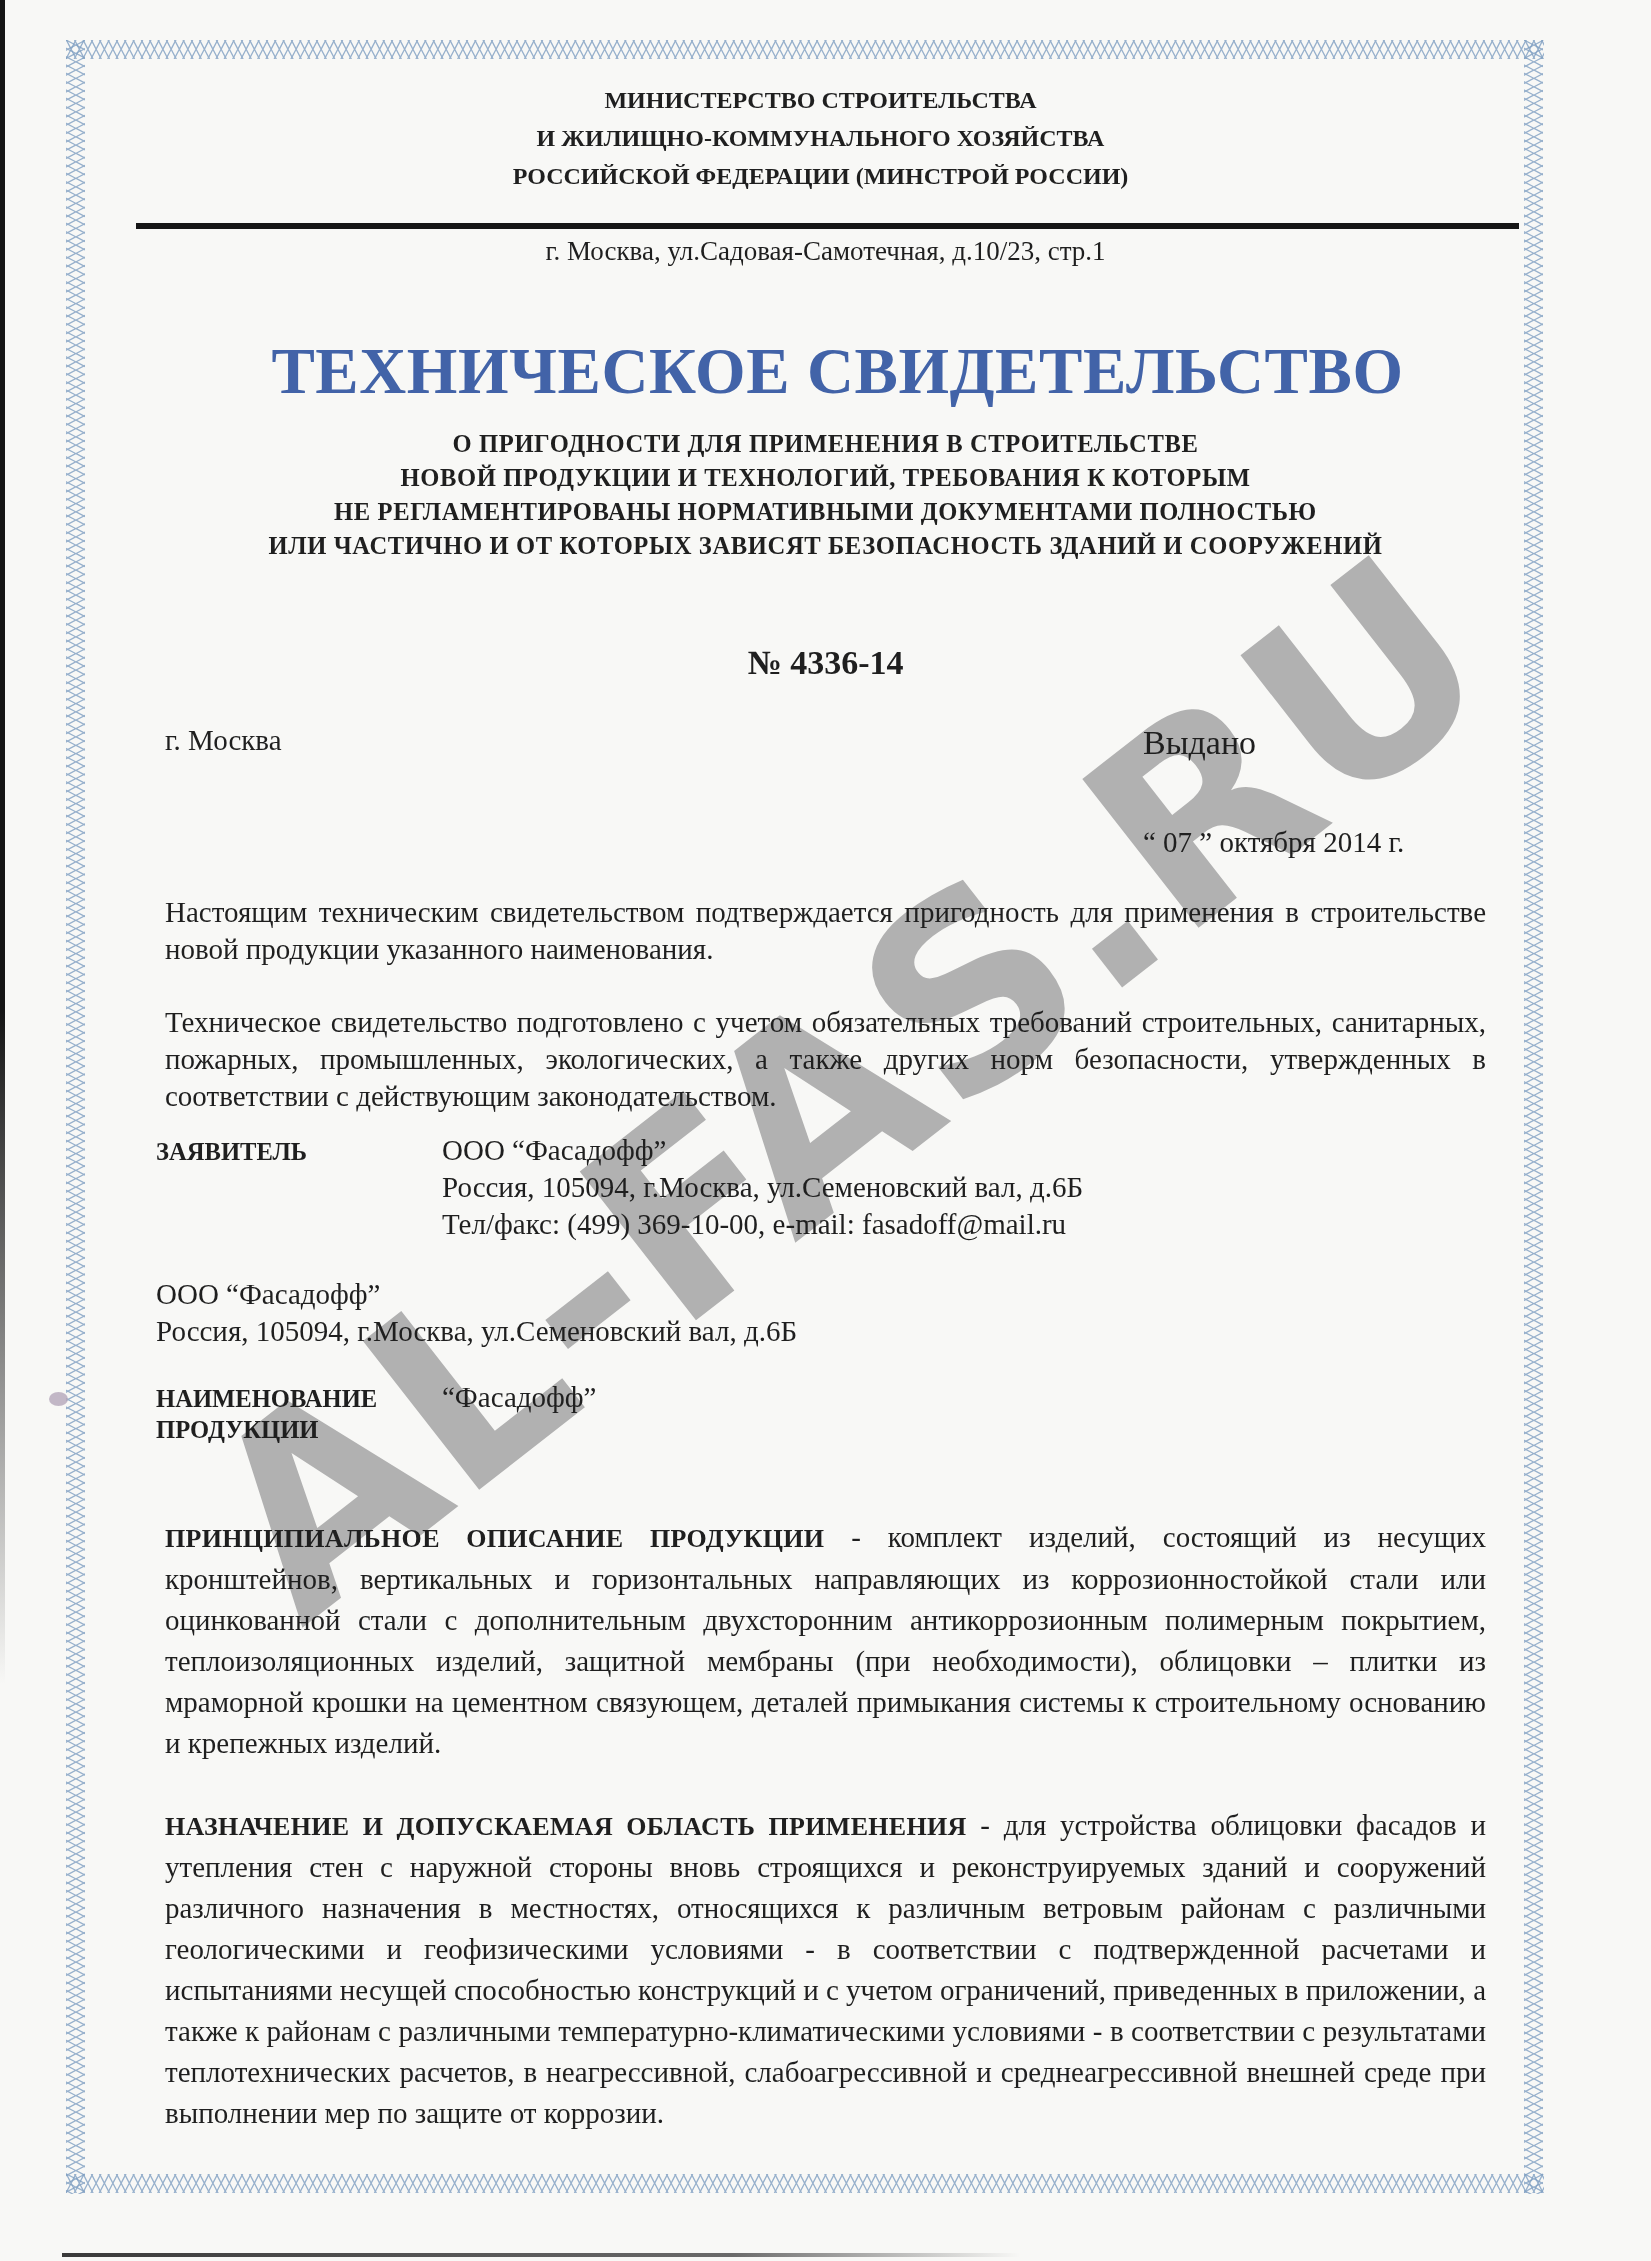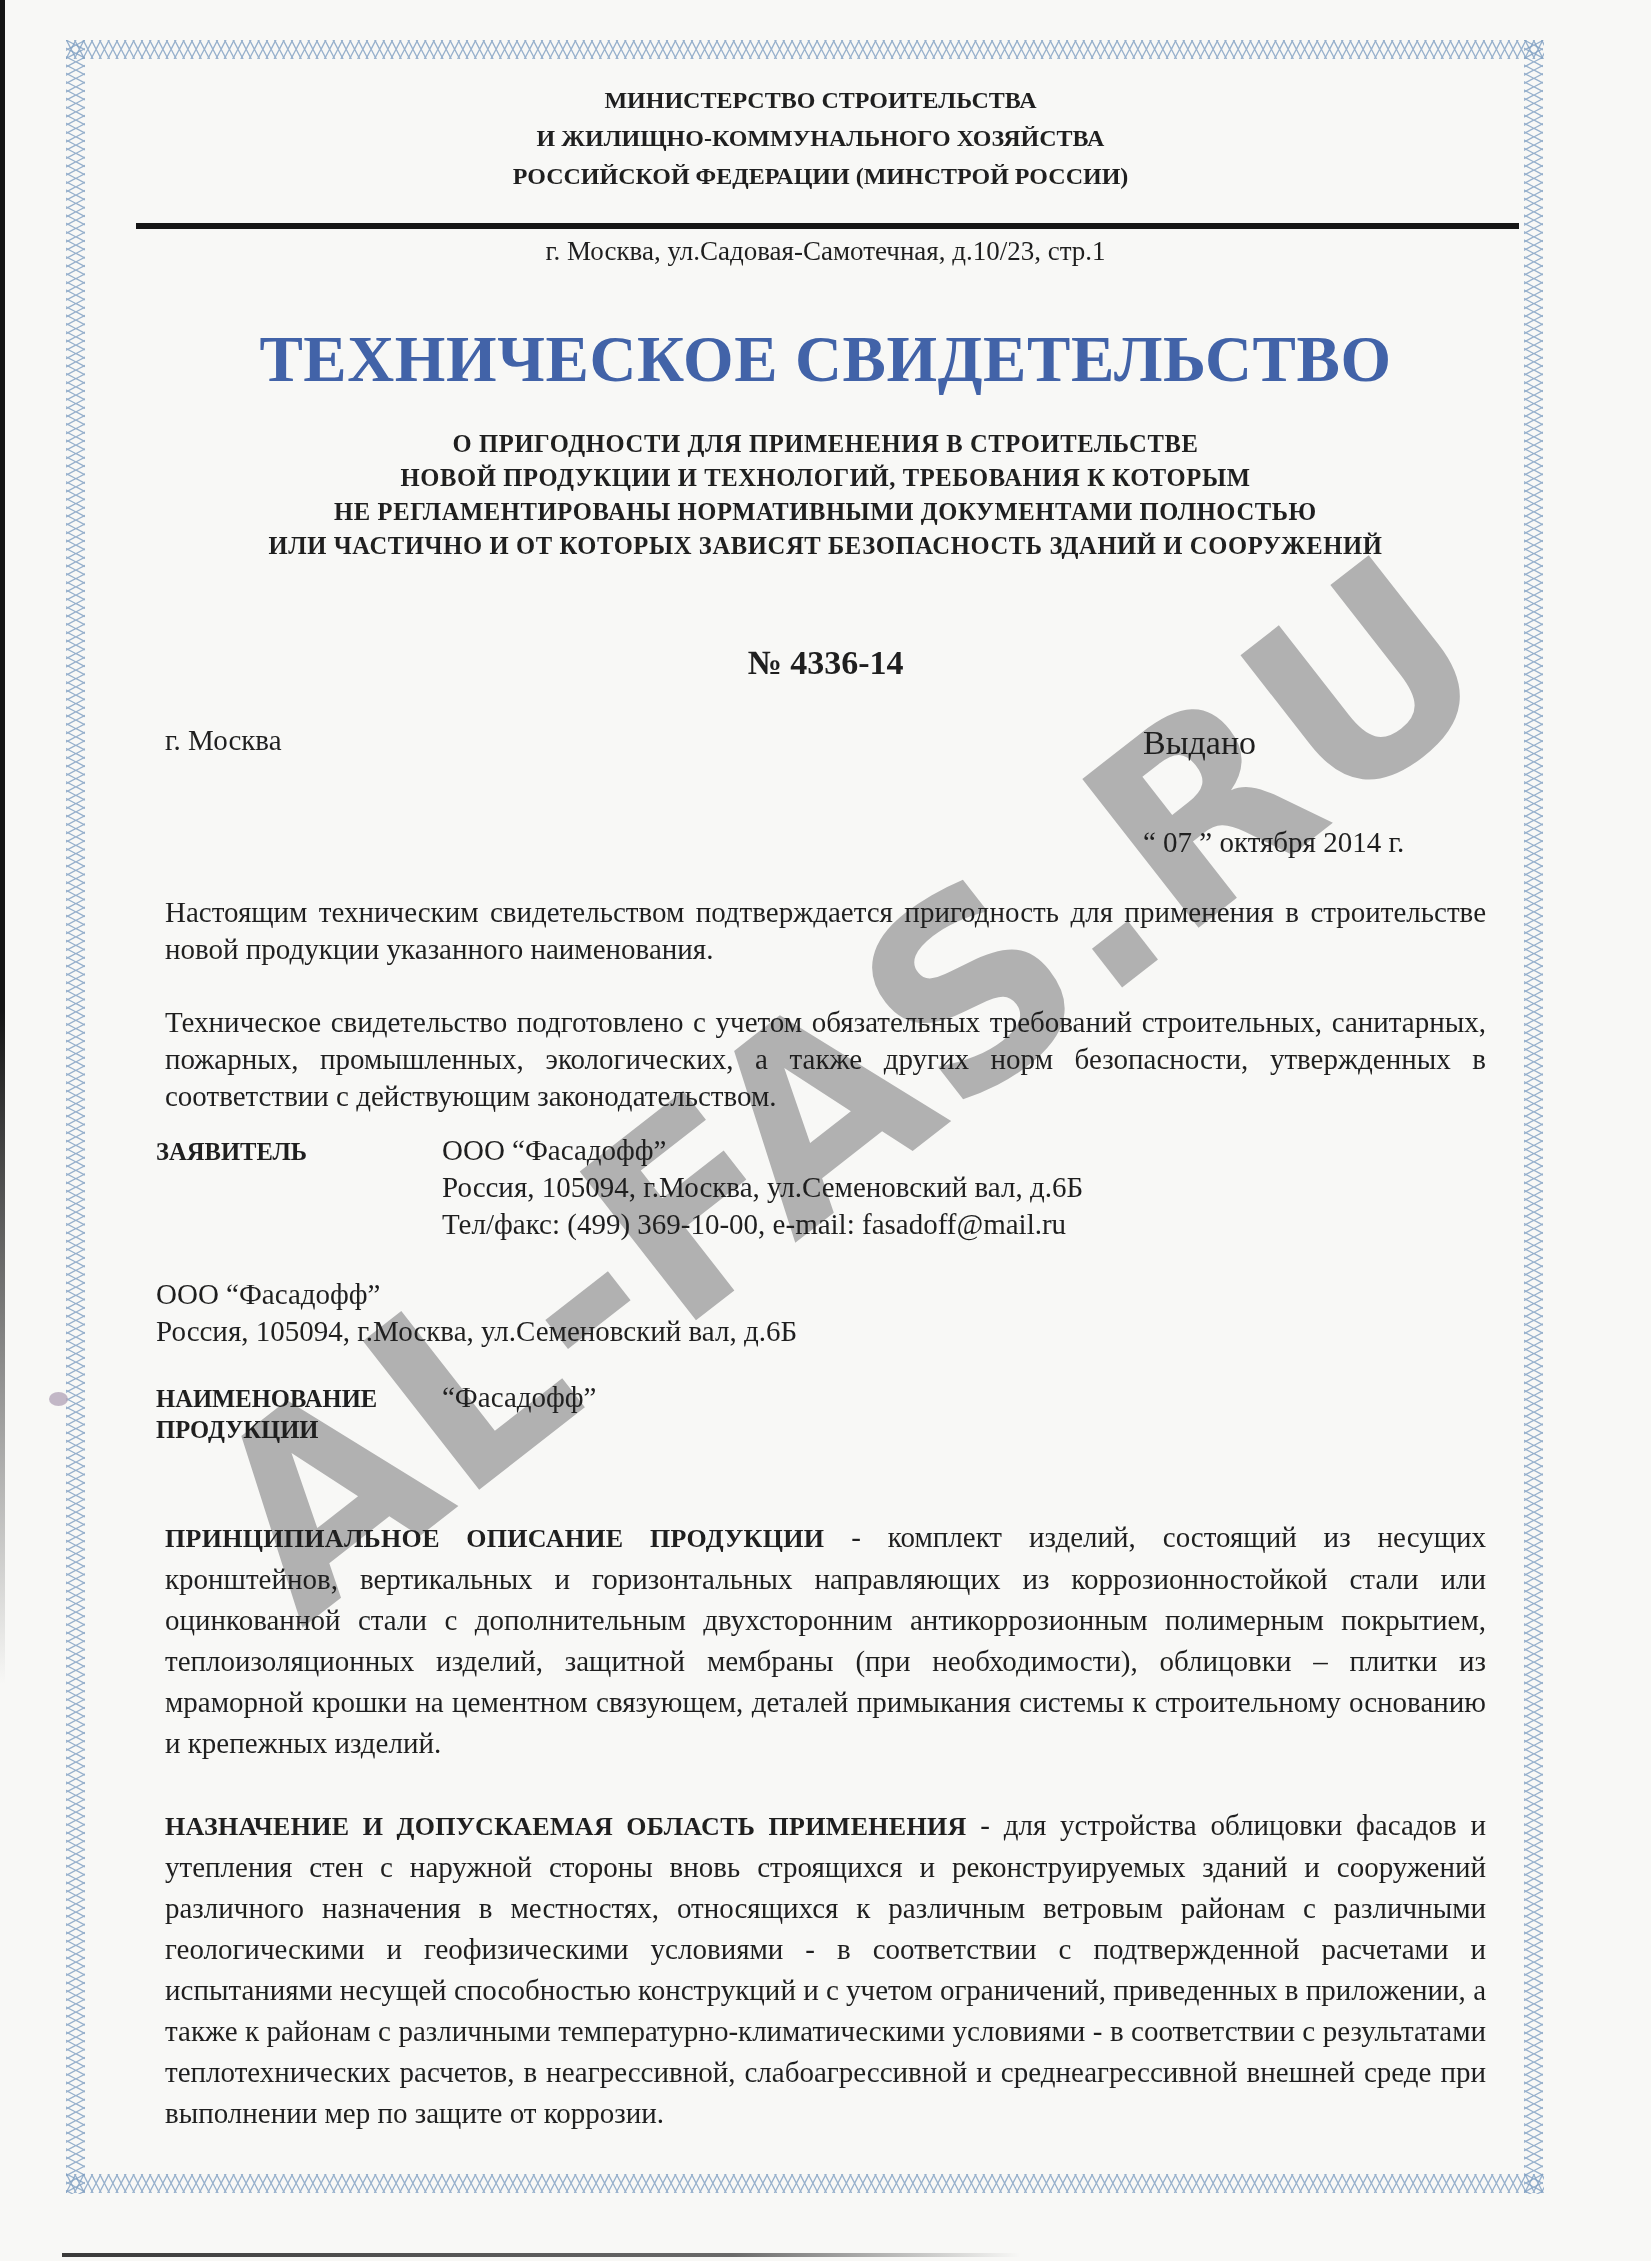--- a/index.html
+++ b/index.html
@@ -23,21 +23,21 @@
   .watermark{
     position:absolute;left:848px;top:1088px;
     transform:translate(-50%,-50%) rotate(-38deg);
     font-family:"DejaVu Sans",sans-serif;font-weight:bold;font-size:259px;
     color:#b1b1b1;white-space:nowrap;letter-spacing:1.3px;z-index:2;user-select:none;
   }
   .txt{position:absolute;z-index:3;}
   .ministry{left:160px;top:81px;width:1321px;text-align:center;font-weight:bold;font-size:24px;line-height:38px;}
   .rule{left:136px;top:223px;width:1383px;height:5.8px;background:#161616;z-index:3;}
   .address{left:165px;top:236px;width:1321px;text-align:center;font-size:27px;}
-  .title{left:100px;top:322px;width:1451px;text-align:center;font-weight:bold;font-size:65px;color:#4263a8;letter-spacing:0.6px;margin:0;}
+  .title{left:100px;top:322px;width:1451px;text-align:center;font-weight:bold;font-size:65px;color:#4263a8;letter-spacing:0.6px;margin:12px;}
   .subtitle{left:165px;top:427px;width:1321px;text-align:center;font-weight:bold;font-size:24.6px;line-height:34px;letter-spacing:0.6px;}
   .number{left:165px;top:644px;width:1321px;text-align:center;font-weight:bold;font-size:34px;}
   .city{left:165px;top:724px;font-size:29px;}
   .issued{left:1143px;top:724px;font-size:34px;}
   .issued-date{left:1143px;top:826px;font-size:29px;}
   .para{left:165px;width:1321px;text-align:justify;font-size:29px;line-height:37px;margin:0;}
   .p1{top:894px;}
   .p2{top:1004px;}
   .field{left:156px;width:1321px;display:flex;gap:37px;}
   .flabel{flex:0 0 249px;width:249px;font-weight:bold;font-size:24.6px;line-height:31px;padding-top:3.9px;}

